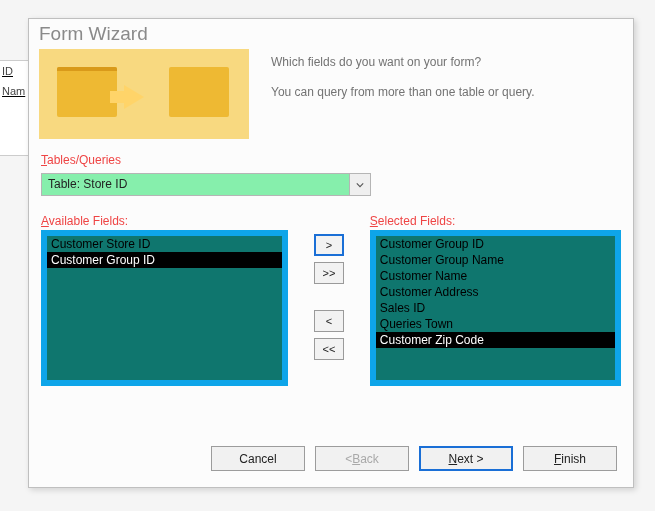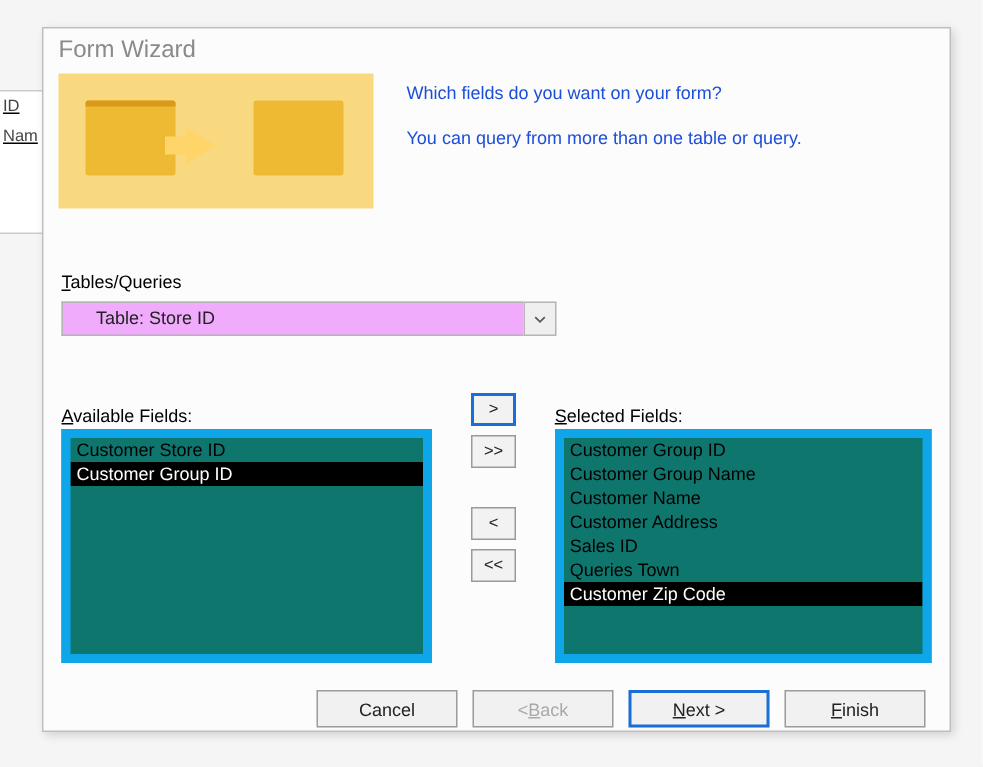--- a/index.html
+++ b/index.html
@@ -5,50 +5,50 @@
   * { box-sizing: border-box; font-family: "Segoe UI", Tahoma, sans-serif; font-size: 12px; }
   body { margin: 0; background: #f5f5f5; width: 655px; height: 511px; position: relative; }
   .bg-panel { position: absolute; left: 0; top: 60px; width: 30px; height: 96px; background: #fff; border: 1px solid #ccc; border-left: none; text-decoration: underline; }
   .bg-panel div { padding: 4px 2px; color: #444; font-size: 11px; overflow: hidden; white-space: nowrap; }
   .dialog {
     position: absolute; left: 28px; top: 18px; width: 606px; height: 470px;
     background: #fcfcfc; border: 1px solid #bfbfbf;
     box-shadow: 2px 2px 6px rgba(0,0,0,.15);
     display: flex; flex-direction: column;
   }
-  .titlebar { height: 30px; line-height: 30px; padding: 0 10px; color: #8a8a8a; font-size: 16px; }
+  .titlebar { height: 30px; line-height: 30px; padding: 0 10px; color: #8a8a8a; font-size: 19px; }
   .top-row { display: flex; padding: 0 10px; gap: 22px; }
   .wizard-img {
     width: 210px; height: 90px; background: #f8d980;
     position: relative; overflow: hidden; flex-shrink: 0;
   }
   .wizard-img::before, .wizard-img::after {
     content:""; position:absolute; background:#eeb933;
   }
   .wizard-img::before { left:18px; top:18px; width:60px; height:50px; border-radius:2px; box-shadow: 0 20px 0 -16px #d99a1a inset; }
   .wizard-img::after { right:20px; top:18px; width:60px; height:50px; border-radius:2px; }
   .wizard-arrow {
     position:absolute; left:85px; top:36px; width:0; height:0;
     border-left:20px solid #ffd469; border-top:12px solid transparent; border-bottom:12px solid transparent;
   }
   .wizard-arrow::before {
     content:""; position:absolute; left:-34px; top:-6px; width:18px; height:12px; background:#ffd469;
   }
   .wizard-lines { position:absolute; right:26px; top:26px; width:44px; }
   .wizard-lines i { display:block; height:6px; background:#d99a1a; margin-bottom:6px; }
-  .intro-text { padding-top: 6px; color: #1d4ed8; font-size: 12px; }
+  .intro-text { padding-top: 6px; color: #737373; font-size: 12px; }
   .intro-text p { margin: 0 0 16px 0; }
   .body-area { padding: 14px 12px 0 12px; flex: 1; display:flex; flex-direction:column; }
-  .label { color:#000000; margin-bottom:2px;margin-top:28px; }
+  .label { color:#ef4444; margin-bottom:2px; }
   .underline { text-decoration: underline; text-decoration-skip-ink: none; }
   .combo {
     display:flex; width:330px; height:23px; margin-top:4px; margin-bottom:18px;
   }
   .combo-input {
-    flex:1; border:1px solid #b5b5b5; border-right:none; padding:3px 22px; background:#f0abfc; color:#222;
+    flex:1; border:1px solid #b5b5b5; border-right:none; padding:3px 6px; background:#86efac; color:#222;
   }
   .combo-btn {
     width:22px; border:1px solid #b5b5b5; background:#efefef; display:flex; align-items:center; justify-content:center; cursor:pointer;
   }
   .combo-btn svg { width:8px; height:8px; }
   .lists-row { display:flex; gap:24px; }
   .list-col { display:flex; flex-direction:column; }
   .listbox {
     border:6px solid #0ea5e9; background:#0f766e; overflow:hidden;
   }

